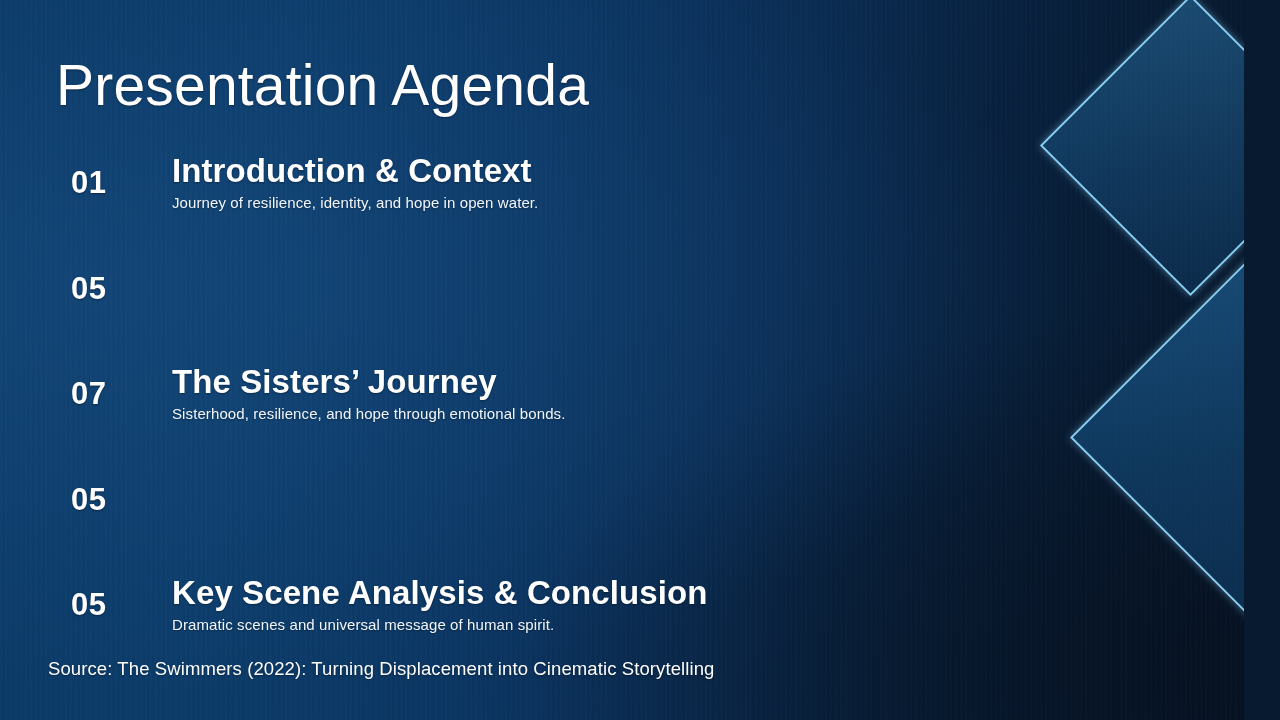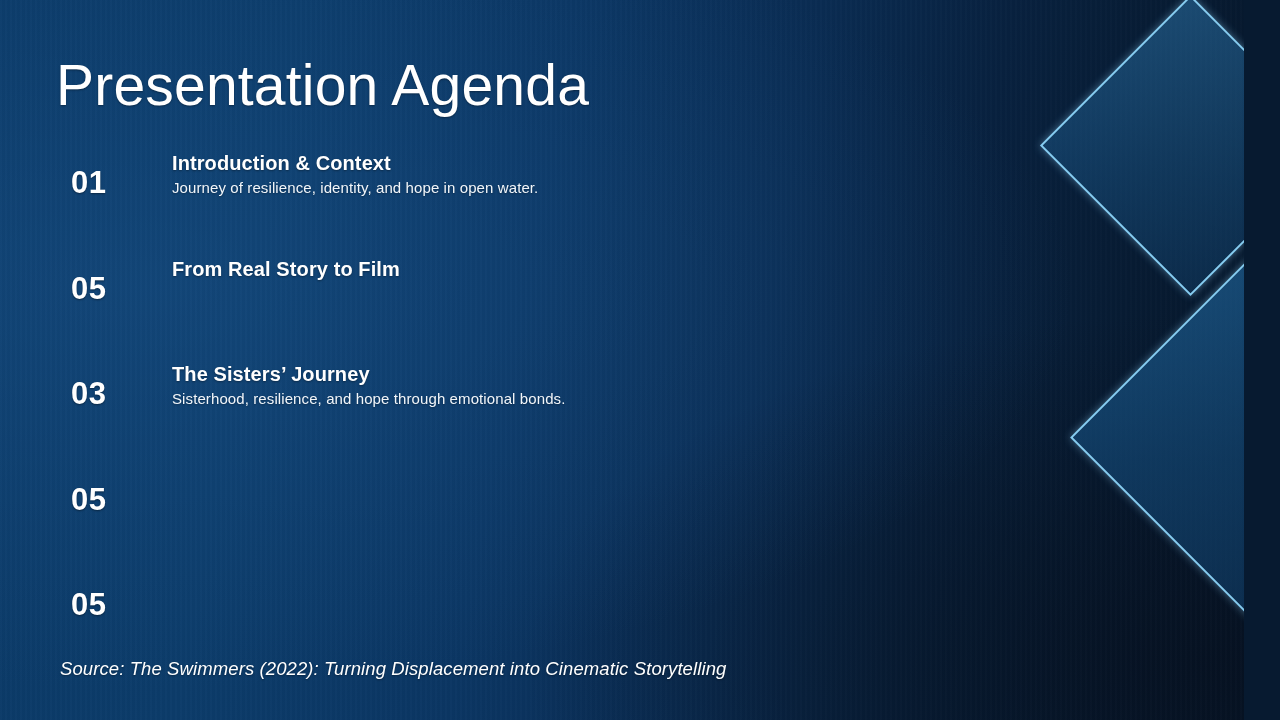--- a/index.html
+++ b/index.html
@@ -113,44 +113,43 @@
     letter-spacing: 0.5px;
     text-shadow: 0 1px 2px rgba(0,0,0,0.4);
   }
   .item-body {
     position: absolute;
     left: 172px;
     top: 0;
     right: 0;
   }
   .item-heading {
-    font-size: 20px;
+    font-size: 33px;
     font-weight: 700;
     color: #ffffff;
     line-height: 1.16;
     letter-spacing: 0.1px;
     white-space: nowrap;
     text-shadow: 0 1px 2px rgba(0,0,0,0.35);
   }
   .item-desc {
     margin-top: 4px;
     font-size: 15px;
     font-weight: 400;
     color: #f2f6fa;
     line-height: 1.2;
     letter-spacing: 0.1px;
     white-space: nowrap;
     text-shadow: 0 1px 2px rgba(0,0,0,0.3);
   }
   #source-note {
     position: absolute;
-    left: 60px;
+    left: 48px;
     top: 658px;
     font-size: 18.5px;
-    font-style: italic;
     font-weight: 400;
     color: #ffffff;
     letter-spacing: 0.1px;
     white-space: nowrap;
     text-shadow: 0 1px 2px rgba(0,0,0,0.35);
   }
 </style>
 </head>
 <body>
 
@@ -174,38 +173,41 @@
         <div class="item-number">01</div>
         <div class="item-body">
           <div class="item-heading">Introduction &amp; Context</div>
           <div class="item-desc">Journey of resilience, identity, and hope in open water.</div>
         </div>
       </div>
 
       <div class="agenda-item">
         <div class="item-number">05</div>
         <div class="item-body">
-          <div class="item-heading">From Real Story to Film</div>
-        </div>
-      </div>
-
-      <div class="agenda-item">
-        <div class="item-number">03</div>
+        </div>
+      </div>
+
+      <div class="agenda-item">
+        <div class="item-number">07</div>
         <div class="item-body">
           <div class="item-heading">The Sisters’ Journey</div>
           <div class="item-desc">Sisterhood, resilience, and hope through emotional bonds.</div>
         </div>
       </div>
 
       <div class="agenda-item">
         <div class="item-number">05</div>
       </div>
 
       <div class="agenda-item">
         <div class="item-number">05</div>
+        <div class="item-body">
+          <div class="item-heading">Key Scene Analysis &amp; Conclusion</div>
+          <div class="item-desc">Dramatic scenes and universal message of human spirit.</div>
+        </div>
       </div>
 
     </div>
 
     <div id="source-note">Source: The Swimmers (2022): Turning Displacement into Cinematic Storytelling</div>
 
   </div>
 </div>
 
 </body></html>

